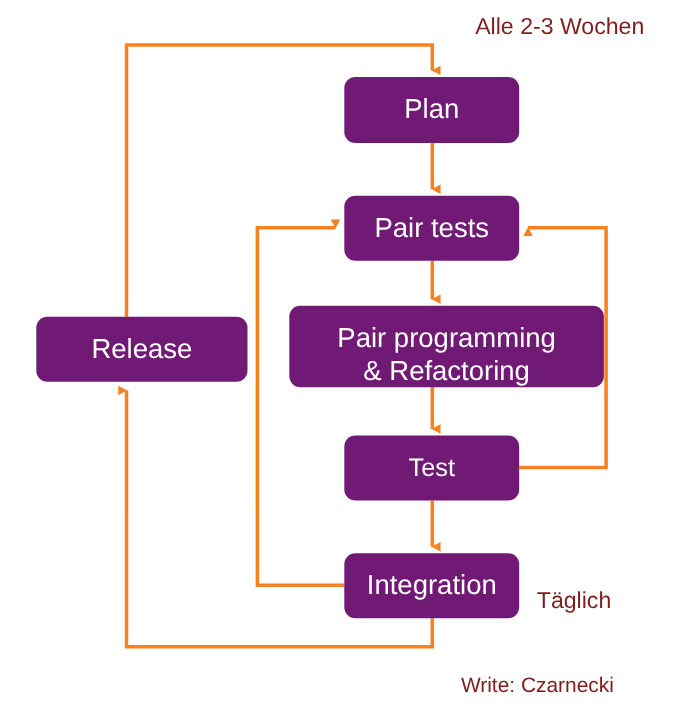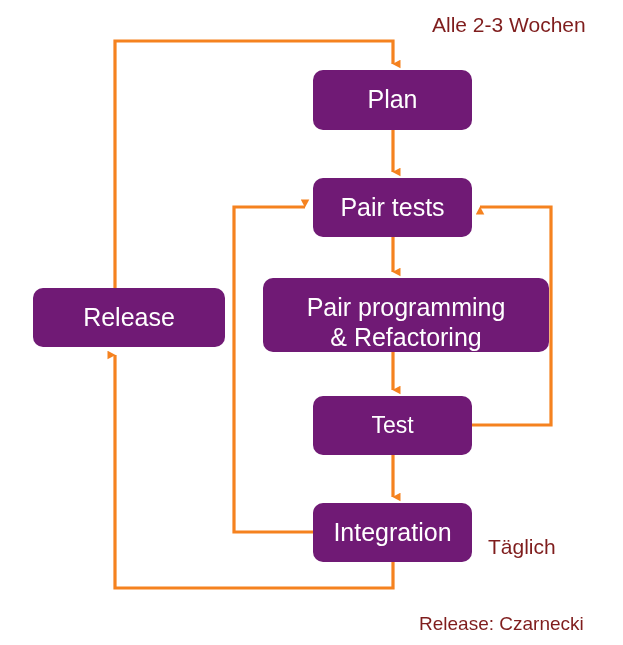--- a/index.html
+++ b/index.html
@@ -114,15 +114,15 @@
   </div>
 
   <div class="node-box" style="left:33px; top:288px; width:192px; height:59px; font-size:25px;">
     <span class="node-label">Release</span>
   </div>
 
   <div class="caption" style="left:432px; top:13px; font-size:21px;">Alle 2-3 Wochen</div>
 
   <div class="caption" style="left:488px; top:519px; font-size:21px;margin-top:16px;">Täglich</div>
 
-  <div class="caption" style="left:419px; top:613px; font-size:19px;">Release: Czarnecki</div>
+  <div class="caption" style="left:419px; top:613px; font-size:19px;">Write: Czarnecki</div>
 
 </div>
 
 </body></html>

